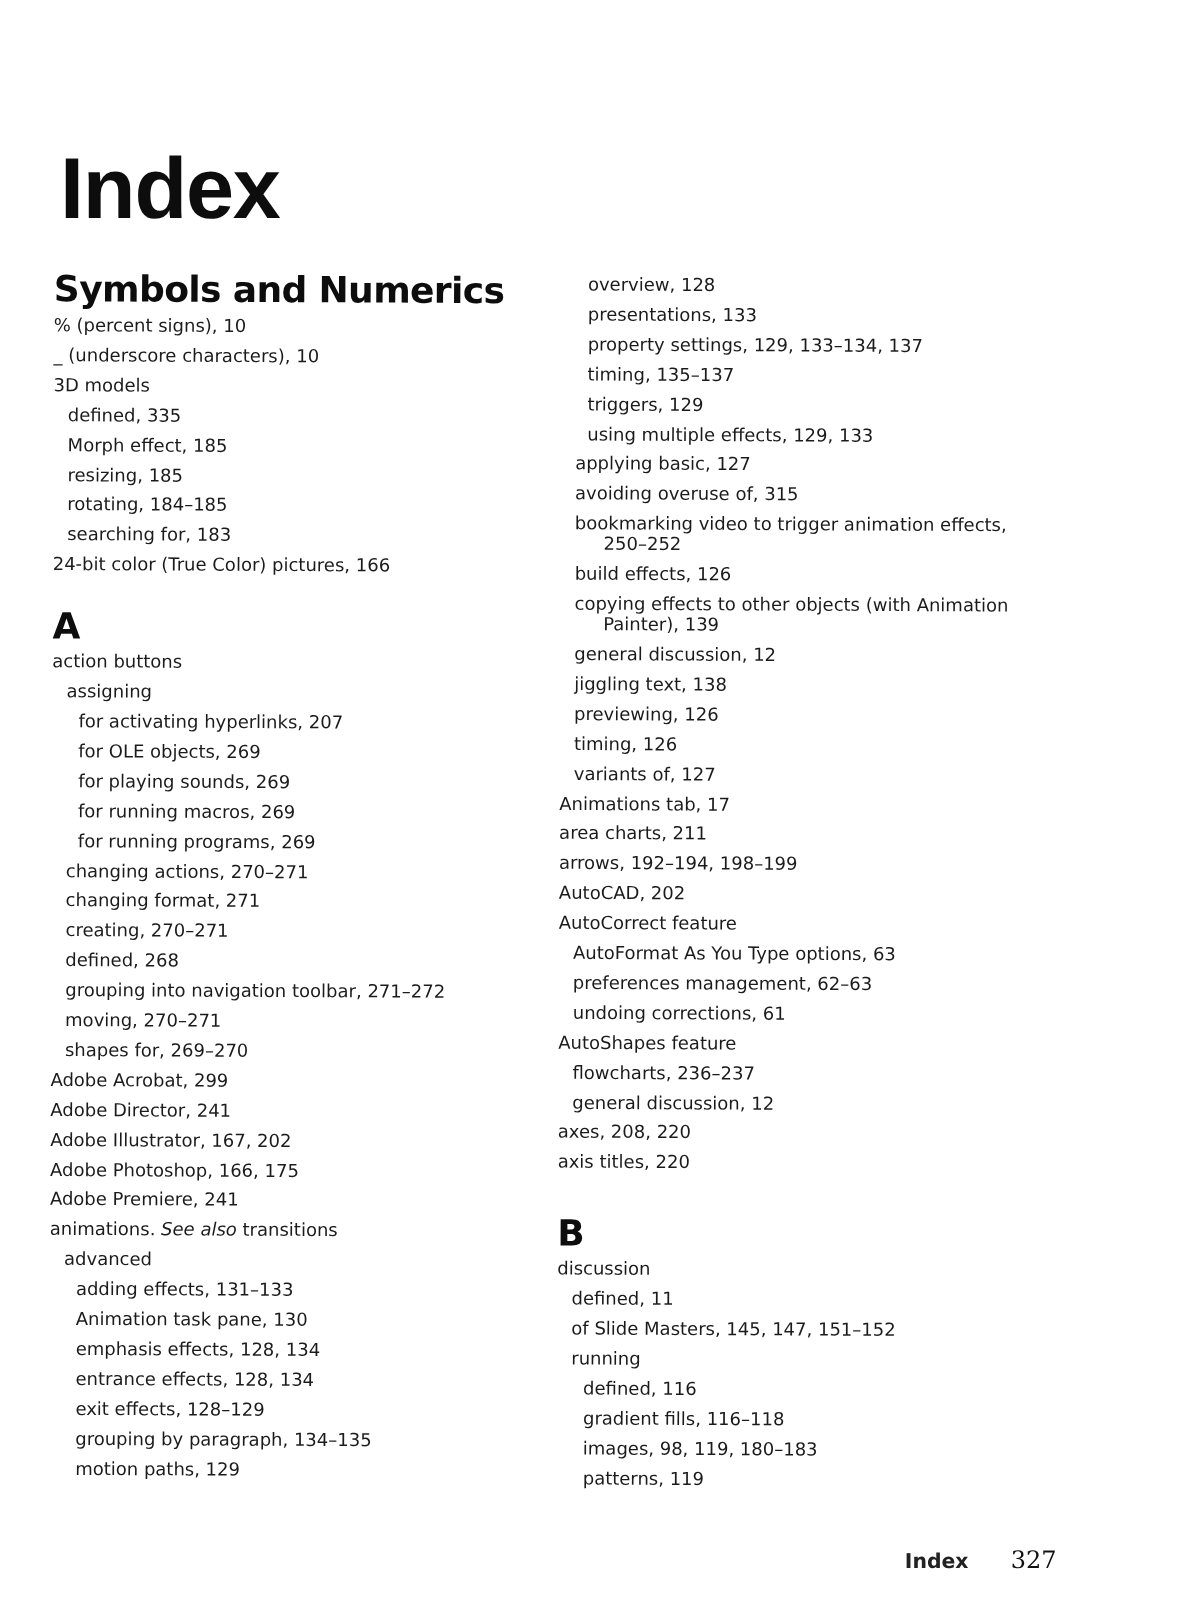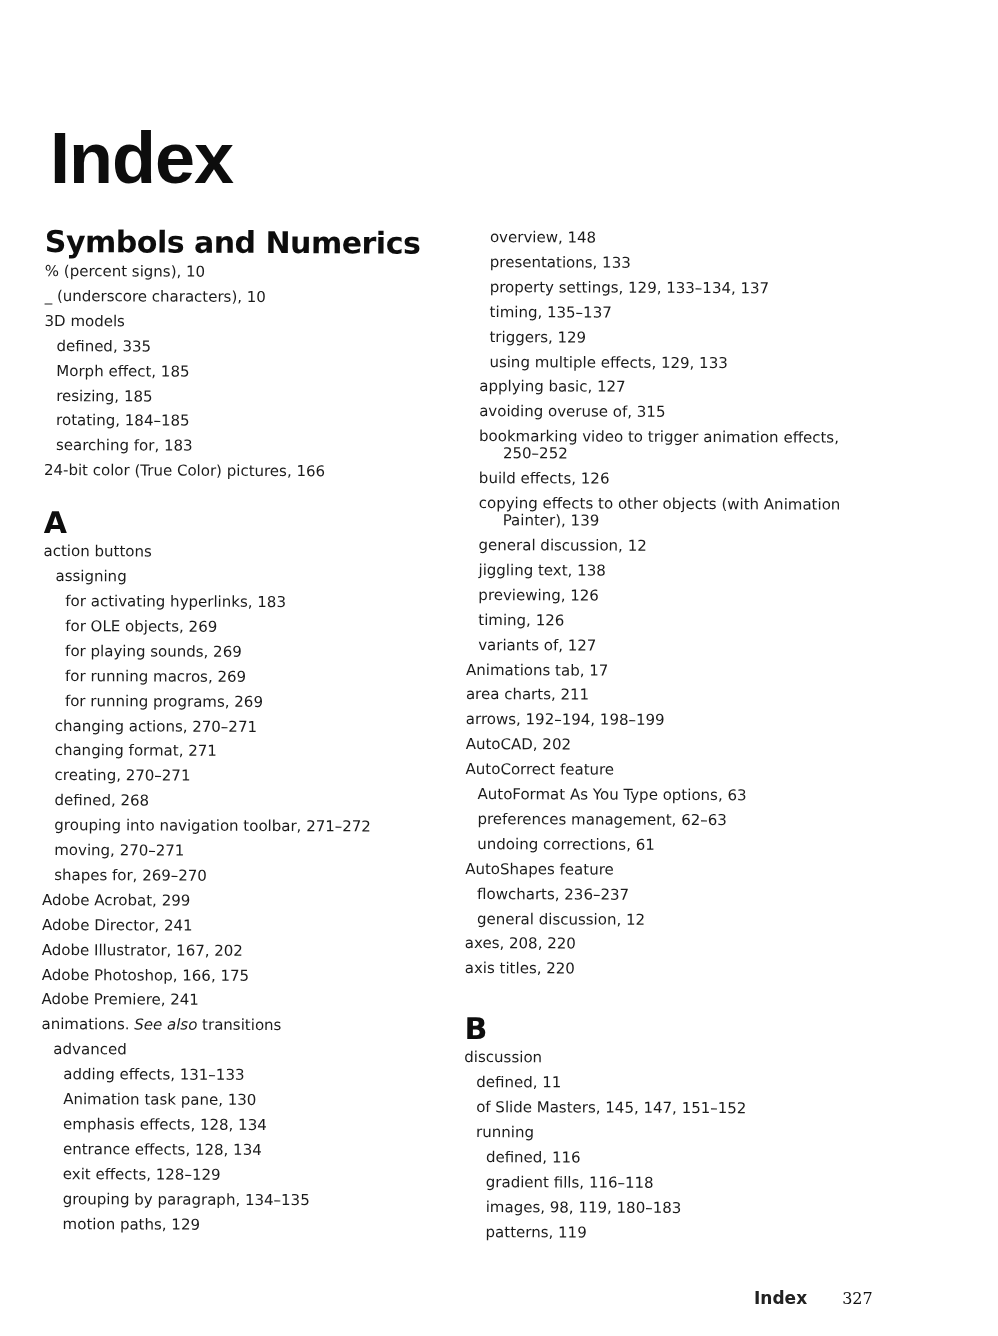--- a/index.html
+++ b/index.html
@@ -22,21 +22,21 @@
   .section-head.letter { font-size: 30px; line-height: 40px; margin-top: 20px; margin-bottom: -4px; }
   .entry { white-space: nowrap; }
   .entry.l0 { padding-left: 0; }
   .entry.l1 { padding-left: 12px; }
   .entry.l2 { padding-left: 22px; }
   .entry.wrap { white-space: normal; text-indent: 0; }
   .entry .cont { display: block; padding-left: 24px; line-height: 17px; margin-top: -4px; margin-bottom: 4px; }
   .see { font-style: italic; margin-top: 41px; }
   .footer { position: absolute; top: 1288px; left: 754px; }
   .footer-label { font-family: "DejaVu Sans", sans-serif; font-weight: bold; font-size: 17px; color: #222; }
-  .footer-num { font-family: "DejaVu Serif", serif; font-size: 16px; color: #111; margin-left: 30px; }
+  .footer-num { font-family: "DejaVu Serif", serif; font-size: 20px; color: #111; margin-left: 30px; }
 </style>
 </head>
 <body>
 
 <h1 class="page-title">Index</h1>
 
 <div class="col col-left">
   <div class="section-head long">Symbols and Numerics</div>
   <div>
       <div class="entry l0"><span>% (percent signs), 10</span></div>
@@ -47,21 +47,21 @@
       <div class="entry l1"><span>resizing, 185</span></div>
       <div class="entry l1"><span>rotating, 184–185</span></div>
       <div class="entry l1"><span>searching for, 183</span></div>
       <div class="entry l0"><span>24-bit color (True Color) pictures, 166</span></div>
     </div>
 
   <div class="section-head letter">A</div>
   <div>
       <div class="entry l0"><span>action buttons</span></div>
       <div class="entry l1"><span>assigning</span></div>
-      <div class="entry l2"><span>for activating hyperlinks, 183</span></div>
+      <div class="entry l2"><span>for activating hyperlinks, 207</span></div>
       <div class="entry l2"><span>for OLE objects, 269</span></div>
       <div class="entry l2"><span>for playing sounds, 269</span></div>
       <div class="entry l2"><span>for running macros, 269</span></div>
       <div class="entry l2"><span>for running programs, 269</span></div>
       <div class="entry l1"><span>changing actions, 270–271</span></div>
       <div class="entry l1"><span>changing format, 271</span></div>
       <div class="entry l1"><span>creating, 270–271</span></div>
       <div class="entry l1"><span>defined, 268</span></div>
       <div class="entry l1"><span>grouping into navigation toolbar, 271–272</span></div>
       <div class="entry l1"><span>moving, 270–271</span></div>
@@ -81,21 +81,21 @@
       <div class="entry l2"><span>emphasis effects, 128, 134</span></div>
       <div class="entry l2"><span>entrance effects, 128, 134</span></div>
       <div class="entry l2"><span>exit effects, 128–129</span></div>
       <div class="entry l2"><span>grouping by paragraph, 134–135</span></div>
       <div class="entry l2"><span>motion paths, 129</span></div>
     </div>
 </div>
 
 <div class="col col-right">
   <div>
-      <div class="entry l2"><span>overview, 148</span></div>
+      <div class="entry l2"><span>overview, 128</span></div>
       <div class="entry l2"><span>presentations, 133</span></div>
       <div class="entry l2"><span>property settings, 129, 133–134, 137</span></div>
       <div class="entry l2"><span>timing, 135–137</span></div>
       <div class="entry l2"><span>triggers, 129</span></div>
       <div class="entry l2"><span>using multiple effects, 129, 133</span></div>
       <div class="entry l1"><span>applying basic, 127</span></div>
       <div class="entry l1"><span>avoiding overuse of, 315</span></div>
       <div class="entry l1 wrap"><span>bookmarking video to trigger animation effects,</span><span class="cont">250–252</span></div>
       <div class="entry l1"><span>build effects, 126</span></div>
       <div class="entry l1 wrap"><span>copying effects to other objects (with Animation</span><span class="cont">Painter), 139</span></div>

